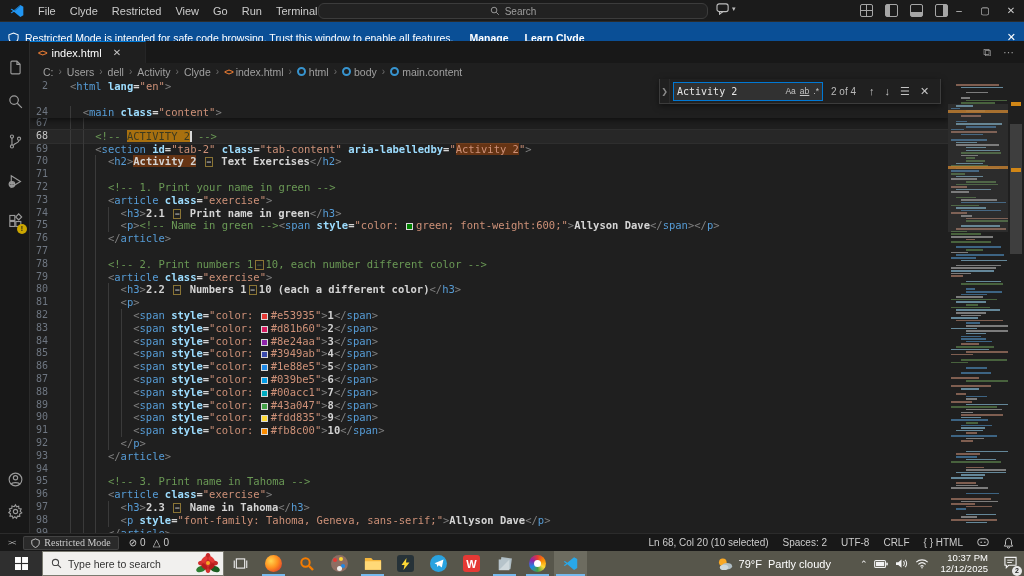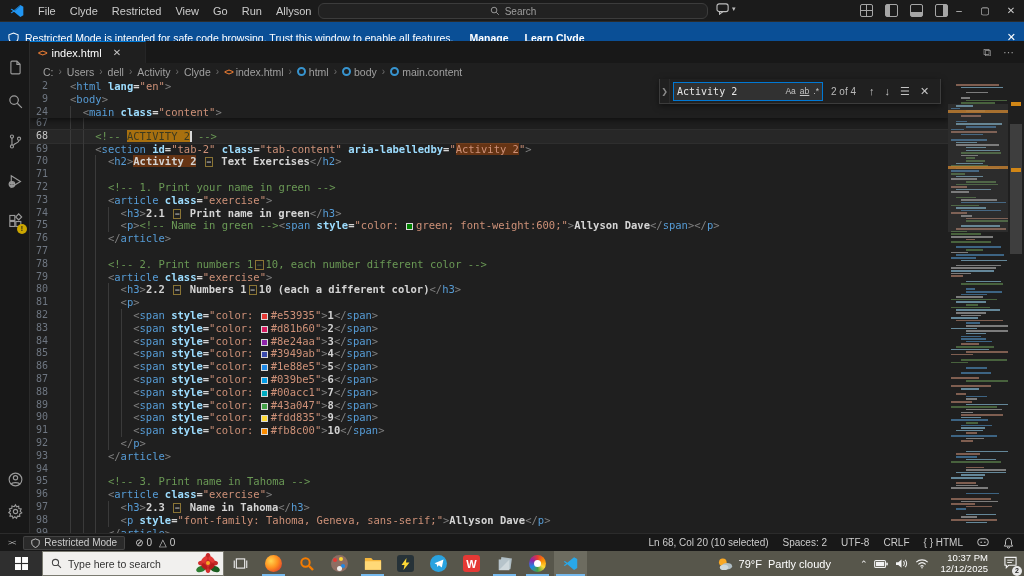--- a/index.html
+++ b/index.html
@@ -84,21 +84,21 @@
   #find-input .q{flex:1;font-family:"DejaVu Sans Mono",monospace;font-size:10px;}
   .find-opt{font-size:8.5px;color:#c5c5c5;margin-left:4px;}
   .find-opt.word{text-decoration:underline;}
   #find-results{font-size:10px;color:#bababa;margin:0 8px 0 8px;white-space:nowrap;}
   .find-btn{font-size:11px;margin:0 5px;color:#c5c5c5;cursor:pointer;}
   
   #statusbar{position:absolute;left:0;top:533px;width:1024px;height:18px;background:#181818;
     border-top:1px solid #2b2b2b;color:#cccccc;font-size:10px;display:flex;align-items:center;}
   #remote-ind{padding:0 8px;font-size:8px;letter-spacing:-1px;color:#bdbdbd;}
   #restricted-badge{display:flex;align-items:center;gap:4px;background:rgba(255,255,255,0.08);
-    border:1px solid rgba(255,255,255,0.12);padding:0 7px;height:14px;border-radius:2px;}
+    border:1px solid rgba(255,255,255,0.12);padding:0 7px;height:14px;border-radius:2px;font-family:Liberation Serif, serif;}
   #problems{display:flex;align-items:center;gap:3px;margin-left:10px;font-size:10px;}
   #status-right{margin-left:auto;display:flex;align-items:center;gap:14px;padding-right:10px;}
   
   #taskbar{position:absolute;left:0;top:551px;width:1024px;height:25px;background:#57564b;
     display:flex;align-items:stretch;color:#ffffff;}
   #start-btn{width:42px;display:flex;align-items:center;justify-content:center;background:#2f2f2f;}
   #tb-searchbox{width:182px;background:#f1f0ee;color:#333;display:flex;align-items:center;gap:6px;
     font-size:10.5px;padding-left:8px;border:1px solid #7a7a70;position:relative;}
   #flower{position:absolute;right:2px;top:1px;}
   .app{width:33px;display:flex;align-items:center;justify-content:center;position:relative;}
@@ -121,21 +121,21 @@
     <path fill="#2196f3" d="M17 3 L7.5 11 L4 8.5 L2.5 9.5 L6 12 L2.5 14.5 L4 15.5 L7.5 13 L17 21 L21.5 18.5 V5.5 Z"></path>
     <path fill="#1b6fb0" d="M17 3 L7.5 11 L9 12 L17 5 Z"></path>
   </svg>
   <div id="menus" style="display: flex; justify-content: center;">
       <span class="menu-item">File</span>
       <span class="menu-item">Clyde</span>
       <span class="menu-item">Restricted</span>
       <span class="menu-item">View</span>
       <span class="menu-item">Go</span>
       <span class="menu-item">Run</span>
-      <span class="menu-item">Allyson</span>
+      <span class="menu-item">Terminal</span>
       <span class="menu-item">Help</span>
     </div>
   <div id="nav-arrows">
     <span>←</span>
     <span>→</span>
   </div>
   <div id="tb-search">
     <svg width="10" height="10" viewBox="0 0 16 16">
       <circle cx="6.5" cy="6.5" r="4.5" fill="none" stroke="#9d9d9d" stroke-width="1.5"></circle>
       <line x1="10" y1="10" x2="14" y2="14" stroke="#9d9d9d" stroke-width="1.5"></line>
@@ -309,21 +309,20 @@
       <div class="cline" style="top: 369.8px;"><span class="lnum">93</span><span class="ltext" style="padding-left: 6ch;"><span class="iguide" style="left: 0ch;"></span><span class="iguide" style="left: 2ch;"></span><span class="iguide" style="left: 4ch;"></span><span class="tk-pun">&lt;/</span><span class="tk-tag">article</span><span class="tk-pun">&gt;</span></span></div>
       <div class="cline" style="top: 382.6px;"><span class="lnum">94</span><span class="ltext" style="padding-left: 0ch;"><span class="iguide" style="left: 0ch;"></span><span class="iguide" style="left: 2ch;"></span><span class="iguide" style="left: 4ch;"></span></span></div>
       <div class="cline" style="top: 395.4px;"><span class="lnum">95</span><span class="ltext" style="padding-left: 6ch;"><span class="iguide" style="left: 0ch;"></span><span class="iguide" style="left: 2ch;"></span><span class="iguide" style="left: 4ch;"></span><span class="tk-com">&lt;!-- 3. Print name in Tahoma --&gt;</span></span></div>
       <div class="cline" style="top: 408.2px;"><span class="lnum">96</span><span class="ltext" style="padding-left: 6ch;"><span class="iguide" style="left: 0ch;"></span><span class="iguide" style="left: 2ch;"></span><span class="iguide" style="left: 4ch;"></span><span class="tk-pun">&lt;</span><span class="tk-tag">article</span><span class="tk-txt"> </span><span class="tk-attr">class</span><span class="tk-txt">=</span><span class="tk-str">"exercise"</span><span class="tk-pun">&gt;</span></span></div>
       <div class="cline" style="top: 421px;"><span class="lnum">97</span><span class="ltext" style="padding-left: 8ch;"><span class="iguide" style="left: 0ch;"></span><span class="iguide" style="left: 2ch;"></span><span class="iguide" style="left: 4ch;"></span><span class="iguide" style="left: 6ch;"></span><span class="tk-pun">&lt;</span><span class="tk-tag">h3</span><span class="tk-pun">&gt;</span><span class="tk-txt">2.3 </span><span class="tk-box tk-txt">–</span><span class="tk-txt"> Name in Tahoma</span><span class="tk-pun">&lt;/</span><span class="tk-tag">h3</span><span class="tk-pun">&gt;</span></span></div>
       <div class="cline" style="top: 433.8px;"><span class="lnum">98</span><span class="ltext" style="padding-left: 8ch;"><span class="iguide" style="left: 0ch;"></span><span class="iguide" style="left: 2ch;"></span><span class="iguide" style="left: 4ch;"></span><span class="iguide" style="left: 6ch;"></span><span class="tk-pun">&lt;</span><span class="tk-tag">p</span><span class="tk-txt"> </span><span class="tk-attr">style</span><span class="tk-txt">=</span><span class="tk-str">"font-family: Tahoma, Geneva, sans-serif;"</span><span class="tk-pun">&gt;</span><span class="tk-txt">Allyson Dave</span><span class="tk-pun">&lt;/</span><span class="tk-tag">p</span><span class="tk-pun">&gt;</span></span></div>
       <div class="cline" style="top: 446.6px;"><span class="lnum">99</span><span class="ltext" style="padding-left: 6ch;"><span class="iguide" style="left: 0ch;"></span><span class="iguide" style="left: 2ch;"></span><span class="iguide" style="left: 4ch;"></span><span class="tk-pun">&lt;/</span><span class="tk-tag">article</span><span class="tk-pun">&gt;</span></span></div>
     </div>
   <div id="sticky">
       <div class="cline" style="top: 0px;"><span class="lnum">2</span><span class="ltext" style="padding-left: 0ch;"><span class="tk-pun">&lt;</span><span class="tk-tag">html</span><span class="tk-txt"> </span><span class="tk-attr">lang</span><span class="tk-txt">=</span><span class="tk-str">"en"</span><span class="tk-pun">&gt;</span></span></div>
-      <div class="cline" style="top: 12.8px;"><span class="lnum">9</span><span class="ltext" style="padding-left: 0ch;"><span class="tk-pun">&lt;</span><span class="tk-tag">body</span><span class="tk-pun">&gt;</span></span></div>
       <div class="cline" style="top: 25.6px;"><span class="lnum">24</span><span class="ltext" style="padding-left: 2ch;"><span class="iguide" style="left: 0ch;"></span><span class="tk-pun">&lt;</span><span class="tk-tag">main</span><span class="tk-txt"> </span><span class="tk-attr">class</span><span class="tk-txt">=</span><span class="tk-str">"content"</span><span class="tk-pun">&gt;</span></span></div>
     </div>
 </div>
 
 <div id="minimap">
   <div id="mm-bars">
       <div style="position: absolute; height: 1.6px; opacity: 0.55; top: 4px; left: 8px; width: 42.9927px; background: rgb(206, 145, 120);"></div>
       <div style="position: absolute; height: 1.6px; opacity: 0.55; top: 6.62px; left: 13px; width: 41.9731px; background: rgb(156, 220, 254);"></div>
       <div style="position: absolute; height: 1.6px; opacity: 0.55; top: 11.86px; left: 18px; width: 22.4748px; background: rgb(200, 200, 200);"></div>
       <div style="position: absolute; height: 1.6px; opacity: 0.55; top: 17.1px; left: 13px; width: 8.61659px; background: rgb(200, 200, 200);"></div>

